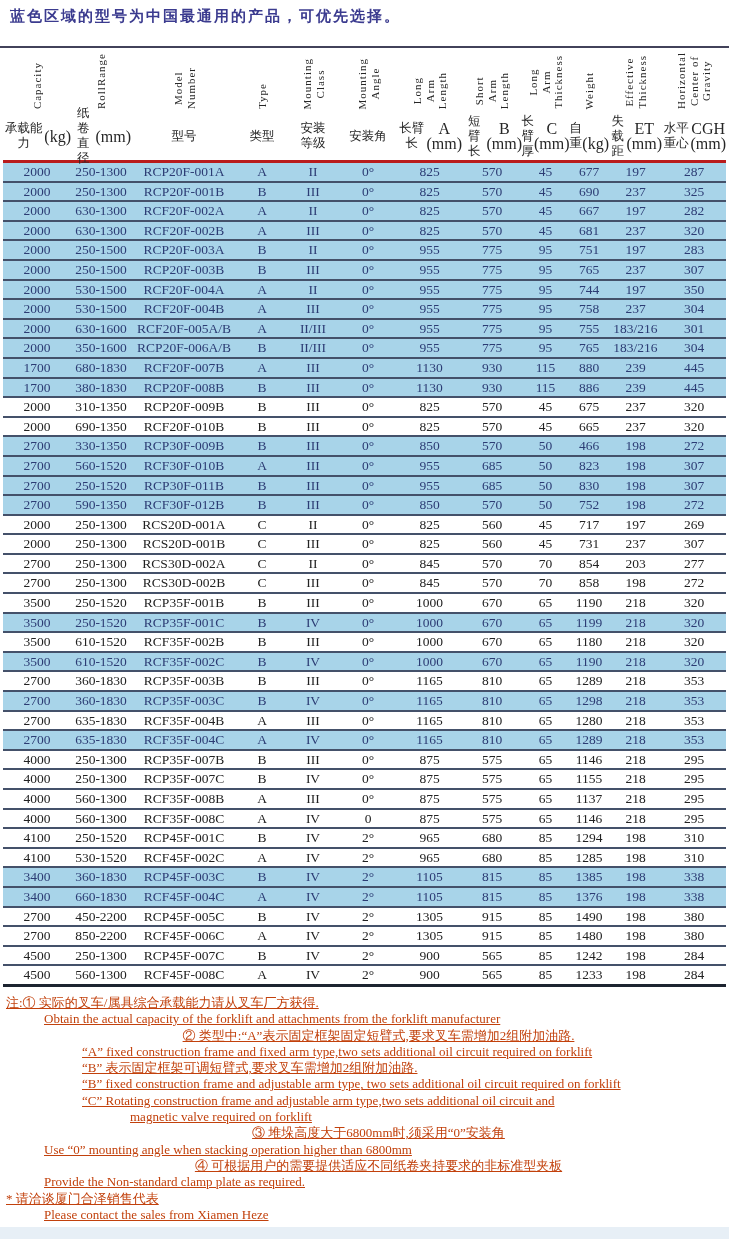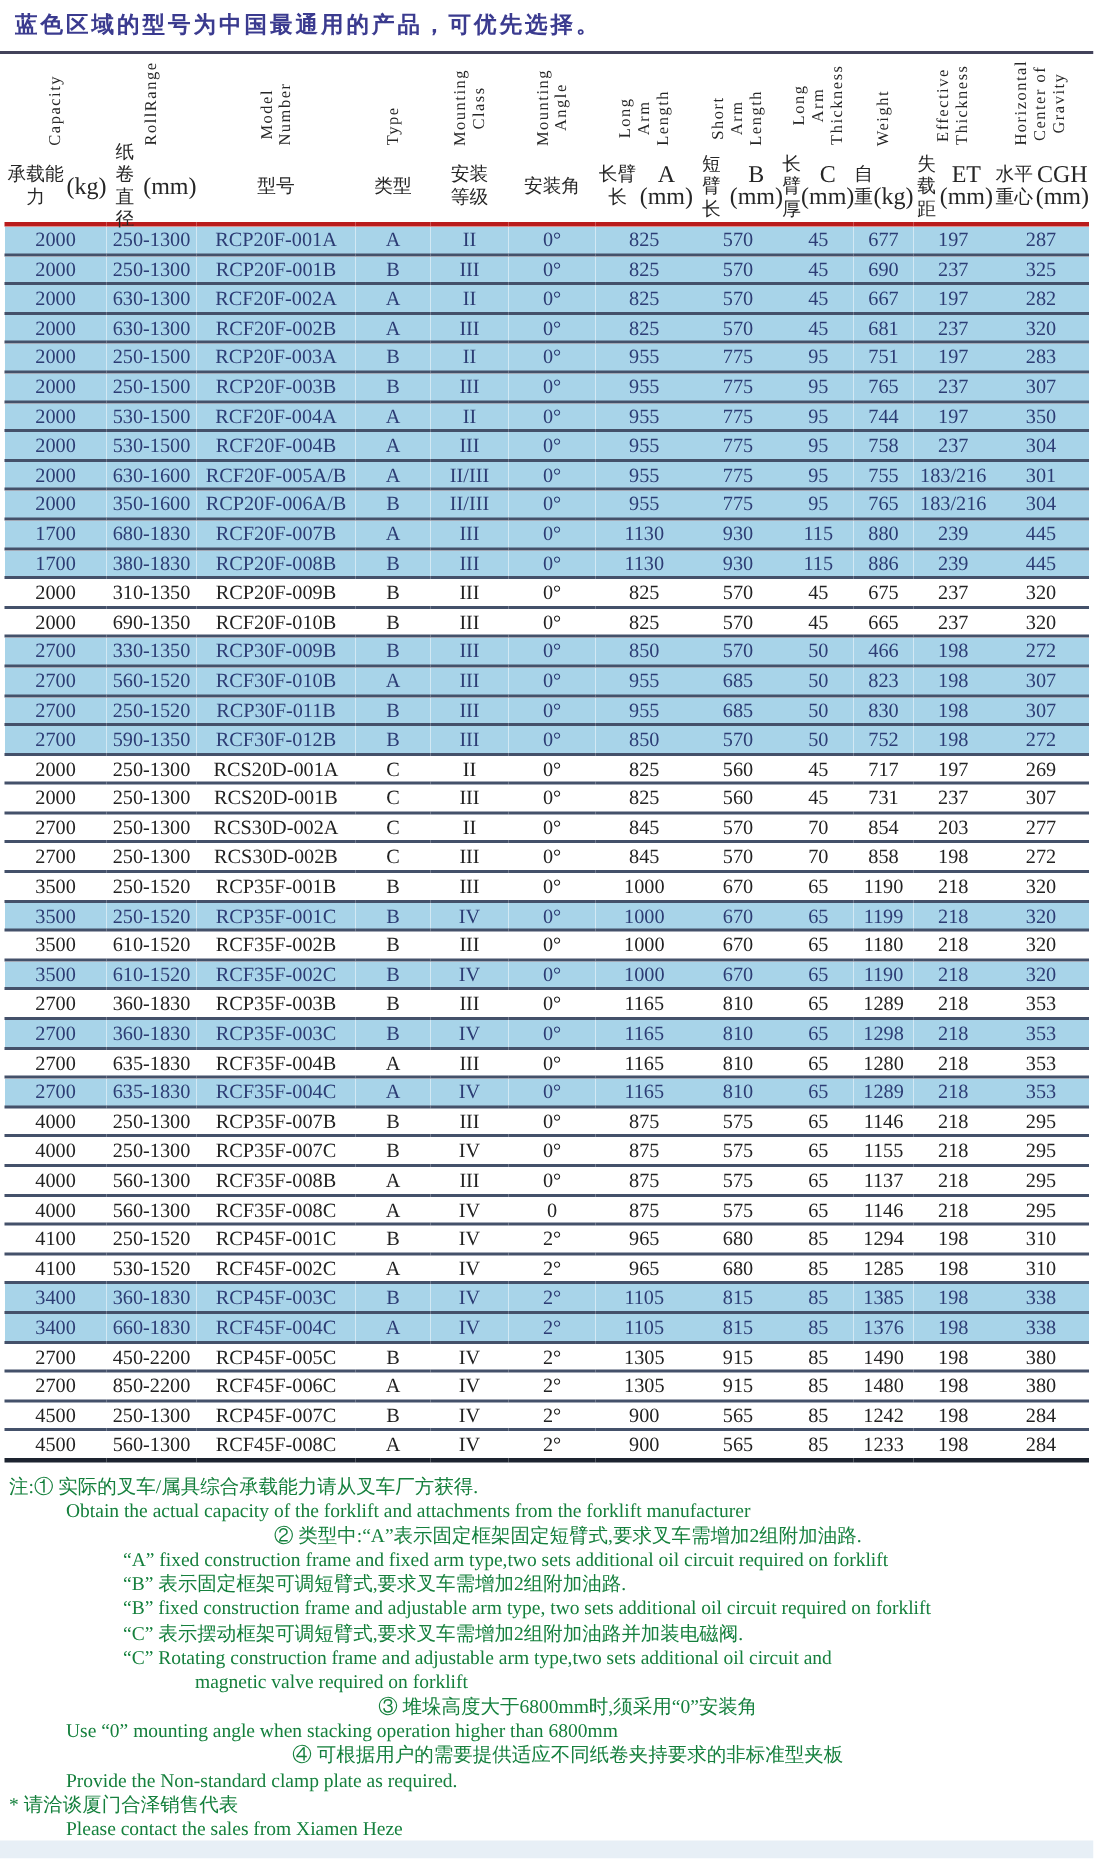--- a/index.html
+++ b/index.html
@@ -3,21 +3,21 @@
 <meta charset="utf-8">
 <style>
   html,body{margin:0;padding:0;}
   body{
     width:729px;height:1239px;position:relative;background:#ffffff;
     font-family:"Liberation Serif","DejaVu Serif",serif;
     color:#1c1c1c;overflow:hidden;
   }
   .title{
     color:#3b3b8f;font-weight:bold;font-size:15px;letter-spacing:2px;
-    padding:7px 0 8px 10px;
+    padding:7px 0 20px 10px;
   }
   .title-rule{height:2px;background:#42425a;}
   table.spec{
     border-collapse:collapse;table-layout:fixed;
     width:723px;margin:0 3px;
   }
   thead th{vertical-align:bottom;font-weight:normal;padding:0;}
   .hcell{display:flex;flex-direction:column;align-items:center;justify-content:flex-end;height:112px;}
   .ven{
     writing-mode:vertical-rl;transform:rotate(180deg);
@@ -28,21 +28,21 @@
   .zh{font-size:12.5px;color:#262626;white-space:pre-line;text-align:center;line-height:15px;}
   .sub{font-size:16px;color:#262626;white-space:pre-line;text-align:center;line-height:15px;}
   tbody{border-top:3px solid #b91c1c;}
   tbody td{
     font-size:13.5px;text-align:center;height:17.6px;line-height:17.6px;
     border-bottom:2px solid #44516a;padding:0;color:#222222;
     overflow:hidden;white-space:nowrap;
   }
   tbody tr:last-child td{border-bottom:3px solid #1d2430;}
   tr.hl td{background:#a8d4e9;color:#2c3c74;}
-  .notes{padding:8px 2px 0 6px;font-size:13px;line-height:16.3px;color:#15803d;}
+  .notes{padding:8px 2px 0 6px;font-size:13px;line-height:16.3px;color:#c2410c;text-decoration:underline;}
   .note-line{white-space:nowrap;}
   .n0{margin-left:0;}
   .n1{margin-left:38px;}
   .n2{margin-left:24px;text-align:center;}
   .n3{margin-left:76px;}
   .n4{margin-left:124px;}
   .strip{position:absolute;bottom:0;left:0;width:729px;height:12px;background:#e7eff6;}
 </style>
 </head>
 <body>
@@ -784,21 +784,20 @@
     </tbody>
 </table>
 
 <div class="notes" id="notes">
     <div class="note-line n0">注:① 实际的叉车/属具综合承载能力请从叉车厂方获得.</div>
     <div class="note-line n1">Obtain the actual capacity of the forklift and attachments from the forklift manufacturer</div>
     <div class="note-line n2">② 类型中:“A”表示固定框架固定短臂式,要求叉车需增加2组附加油路.</div>
     <div class="note-line n3">“A” fixed construction frame and fixed arm type,two sets additional oil circuit required on forklift</div>
     <div class="note-line n3">“B” 表示固定框架可调短臂式,要求叉车需增加2组附加油路.</div>
     <div class="note-line n3">“B”  fixed construction frame and adjustable arm type, two sets additional oil circuit required on forklift</div>
-    <div class="note-line n3">“C” 表示摆动框架可调短臂式,要求叉车需增加2组附加油路并加装电磁阀.</div>
     <div class="note-line n3">“C” Rotating construction frame and adjustable arm type,two sets additional oil circuit and</div>
     <div class="note-line n4">magnetic valve required on forklift</div>
     <div class="note-line n2">③ 堆垛高度大于6800mm时,须采用“0”安装角</div>
     <div class="note-line n1">Use “0” mounting angle when stacking operation higher than 6800mm</div>
     <div class="note-line n2">④ 可根据用户的需要提供适应不同纸卷夹持要求的非标准型夹板</div>
     <div class="note-line n1">Provide the Non-standard clamp plate as required.</div>
     <div class="note-line n0">* 请洽谈厦门合泽销售代表</div>
     <div class="note-line n1">Please contact the sales from Xiamen Heze</div>
   </div>
 <div class="strip"></div>

